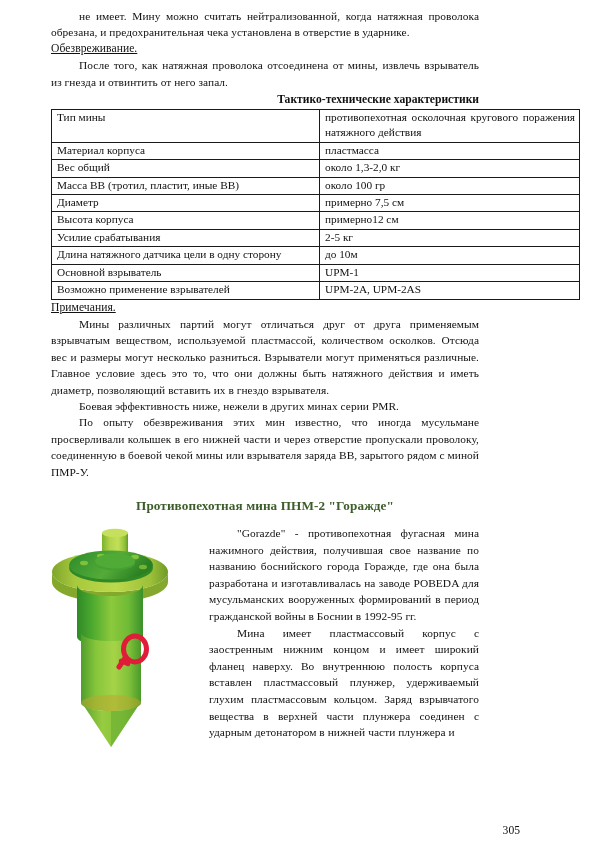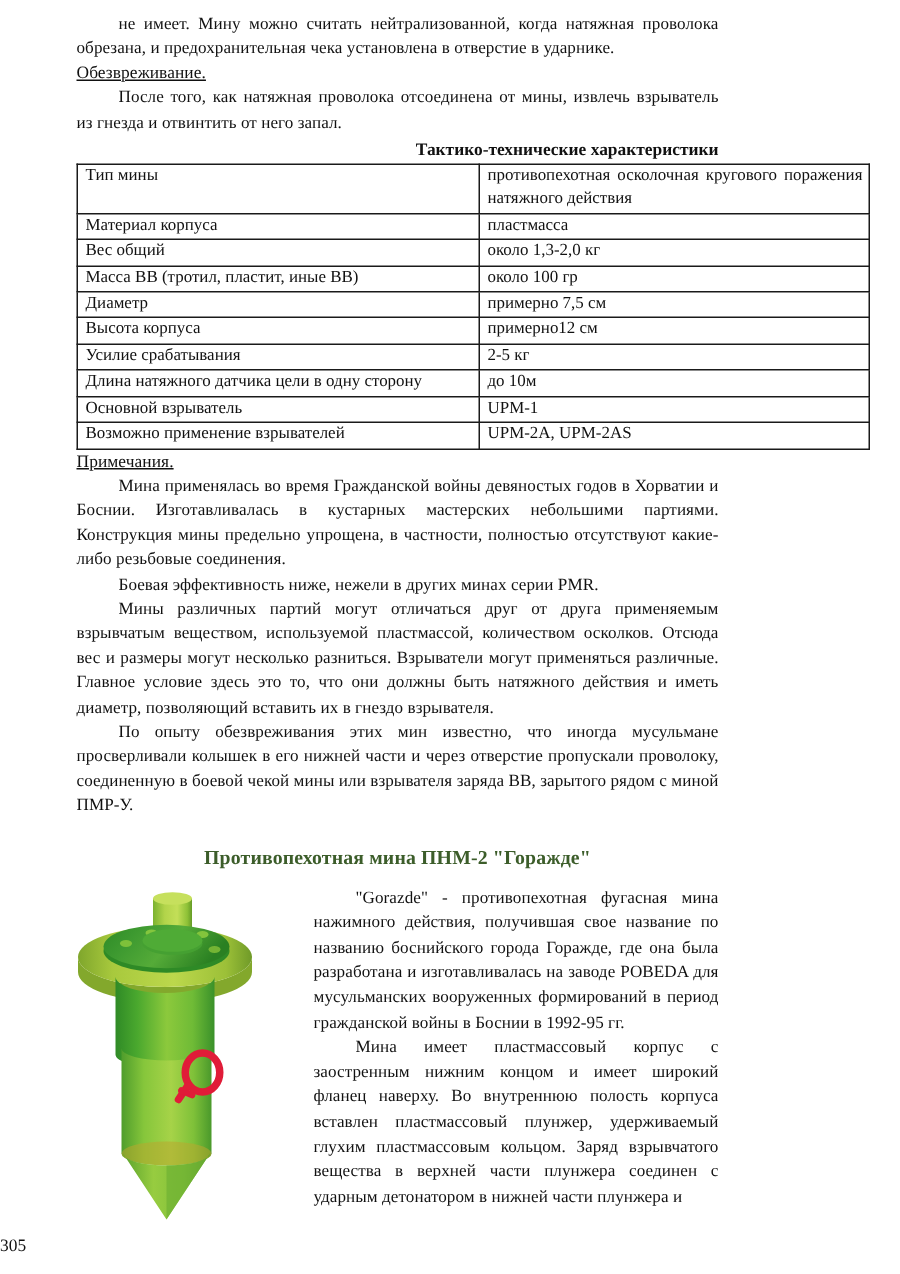--- a/index.html
+++ b/index.html
@@ -91,23 +91,24 @@
   }
   .figure svg { display: block; }
   .bodytext { overflow: hidden; }
   .bodytext p { font-size: 11.4px; line-height: 16.6px; }
 
   .pagenum {
     position: absolute;
     left: 0;
     right: 0;
     bottom: 12px;
-    text-align: left;
+    text-align: right;
     font-size: 11.6px;
     color: #111;
+    padding-left: 26px;
   }
 </style>
 </head>
 <body>
 
 <div class="page">
 
   <p class="ind">не имеет. Мину можно считать нейтрализованной, когда натяжная проволока обрезана, и предохранительная чека установлена в отверстие в ударнике.</p>
 
   <p class="h-under">Обезвреживание.</p>
@@ -155,23 +156,22 @@
         <td class="v">UPM-1</td>
       </tr>
       <tr>
         <td class="k">Возможно применение взрывателей</td>
         <td class="v">UPM-2A, UPM-2AS</td>
       </tr>
     </tbody>
   </table>
 
   <p class="h-under">Примечания.</p>
-  <p class="ind">Мина применялась во время Гражданской войны девяностых годов в Хорватии и Боснии. Изготавливалась в кустарных мастерских небольшими партиями. Конструкция мины предельно упрощена, в частности, полностью отсутствуют какие-либо резьбовые соединения.</p>
+  <p class="ind">Мины различных партий могут отличаться друг от друга применяемым взрывчатым веществом, используемой пластмассой, количеством осколков. Отсюда вес и размеры могут несколько разниться. Взрыватели могут применяться различные. Главное условие здесь это то, что они должны быть натяжного действия и иметь диаметр, позволяющий вставить их в гнездо взрывателя.</p>
   <p class="ind">Боевая эффективность ниже, нежели в других минах серии PMR.</p>
-  <p class="ind">Мины различных партий могут отличаться друг от друга применяемым взрывчатым веществом, используемой пластмассой, количеством осколков. Отсюда вес и размеры могут несколько разниться. Взрыватели могут применяться различные. Главное условие здесь это то, что они должны быть натяжного действия и иметь диаметр, позволяющий вставить их в гнездо взрывателя.</p>
   <p class="ind">По опыту обезвреживания этих мин известно, что иногда мусульмане просверливали колышек в его нижней части и через отверстие пропускали проволоку, соединенную в боевой чекой мины или взрывателя заряда ВВ, зарытого рядом с миной ПМР-У.</p>
 
   <div class="green-head">Противопехотная мина ПНМ-2 "Горажде"</div>
 
   <div class="bottom">
 
     <div class="figure">
       <svg width="170" height="228" viewBox="0 0 170 228">
         <defs>
           <linearGradient id="gBody" x1="0" y1="0" x2="1" y2="0">

